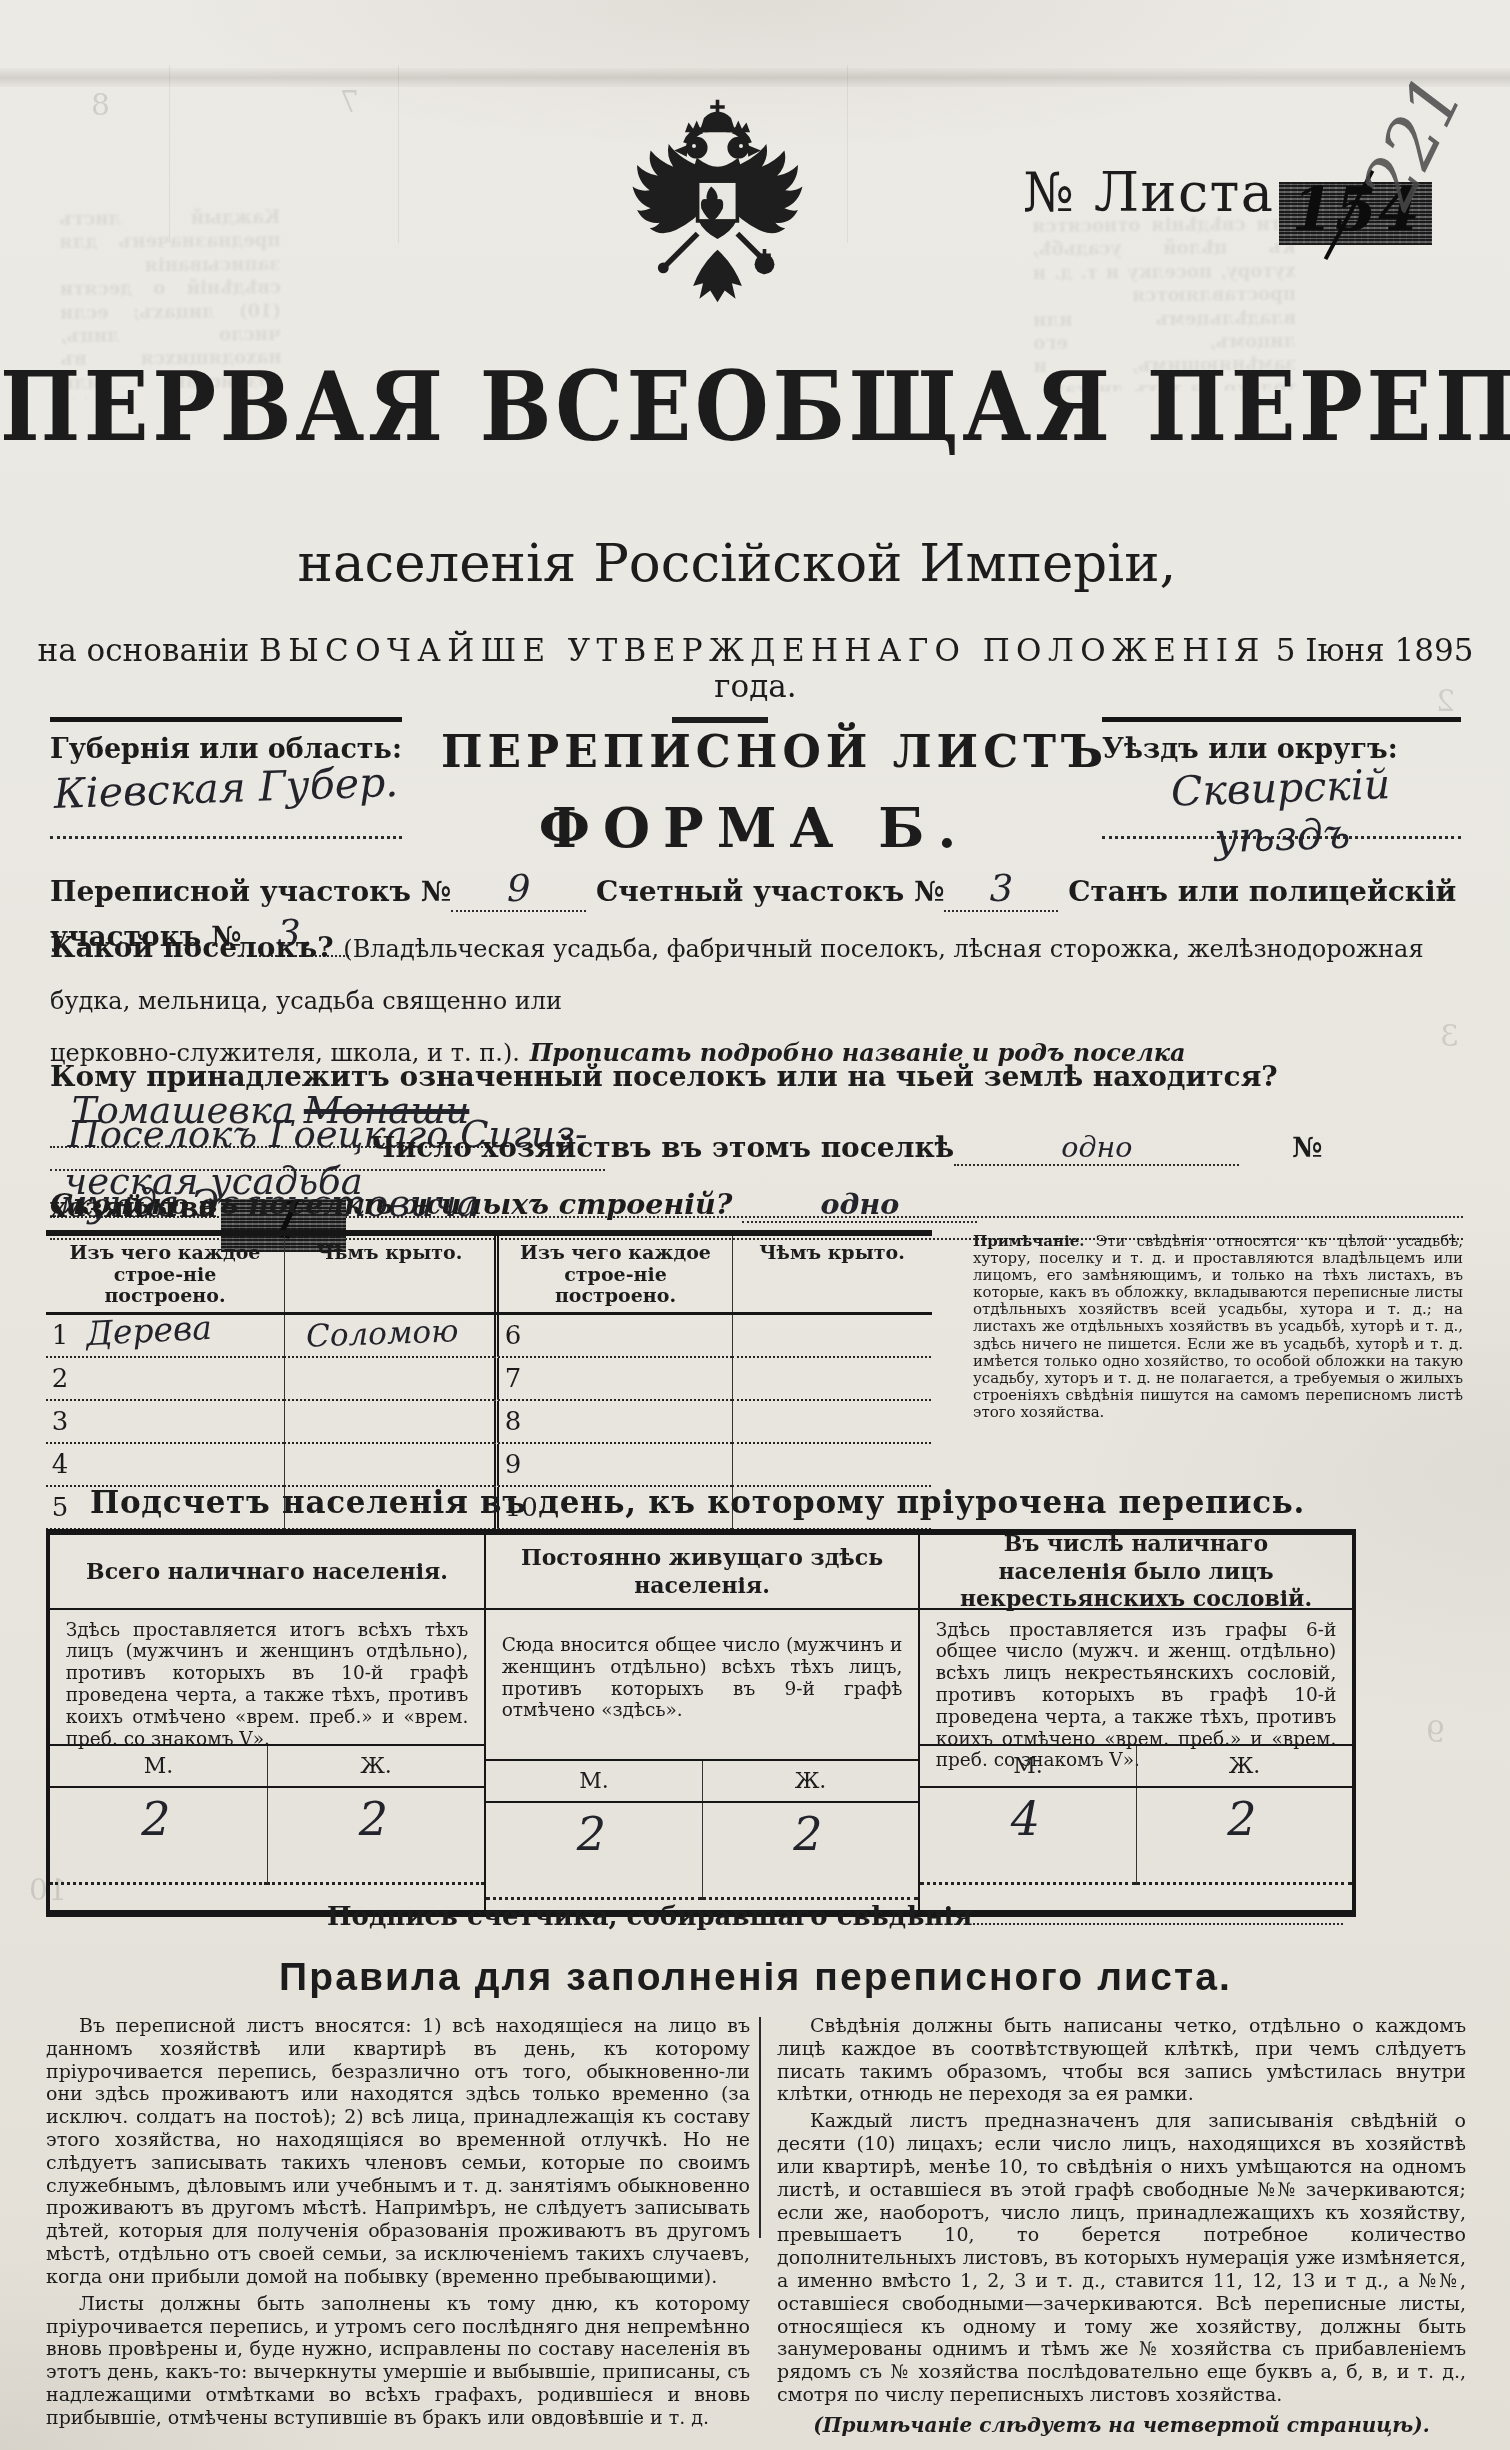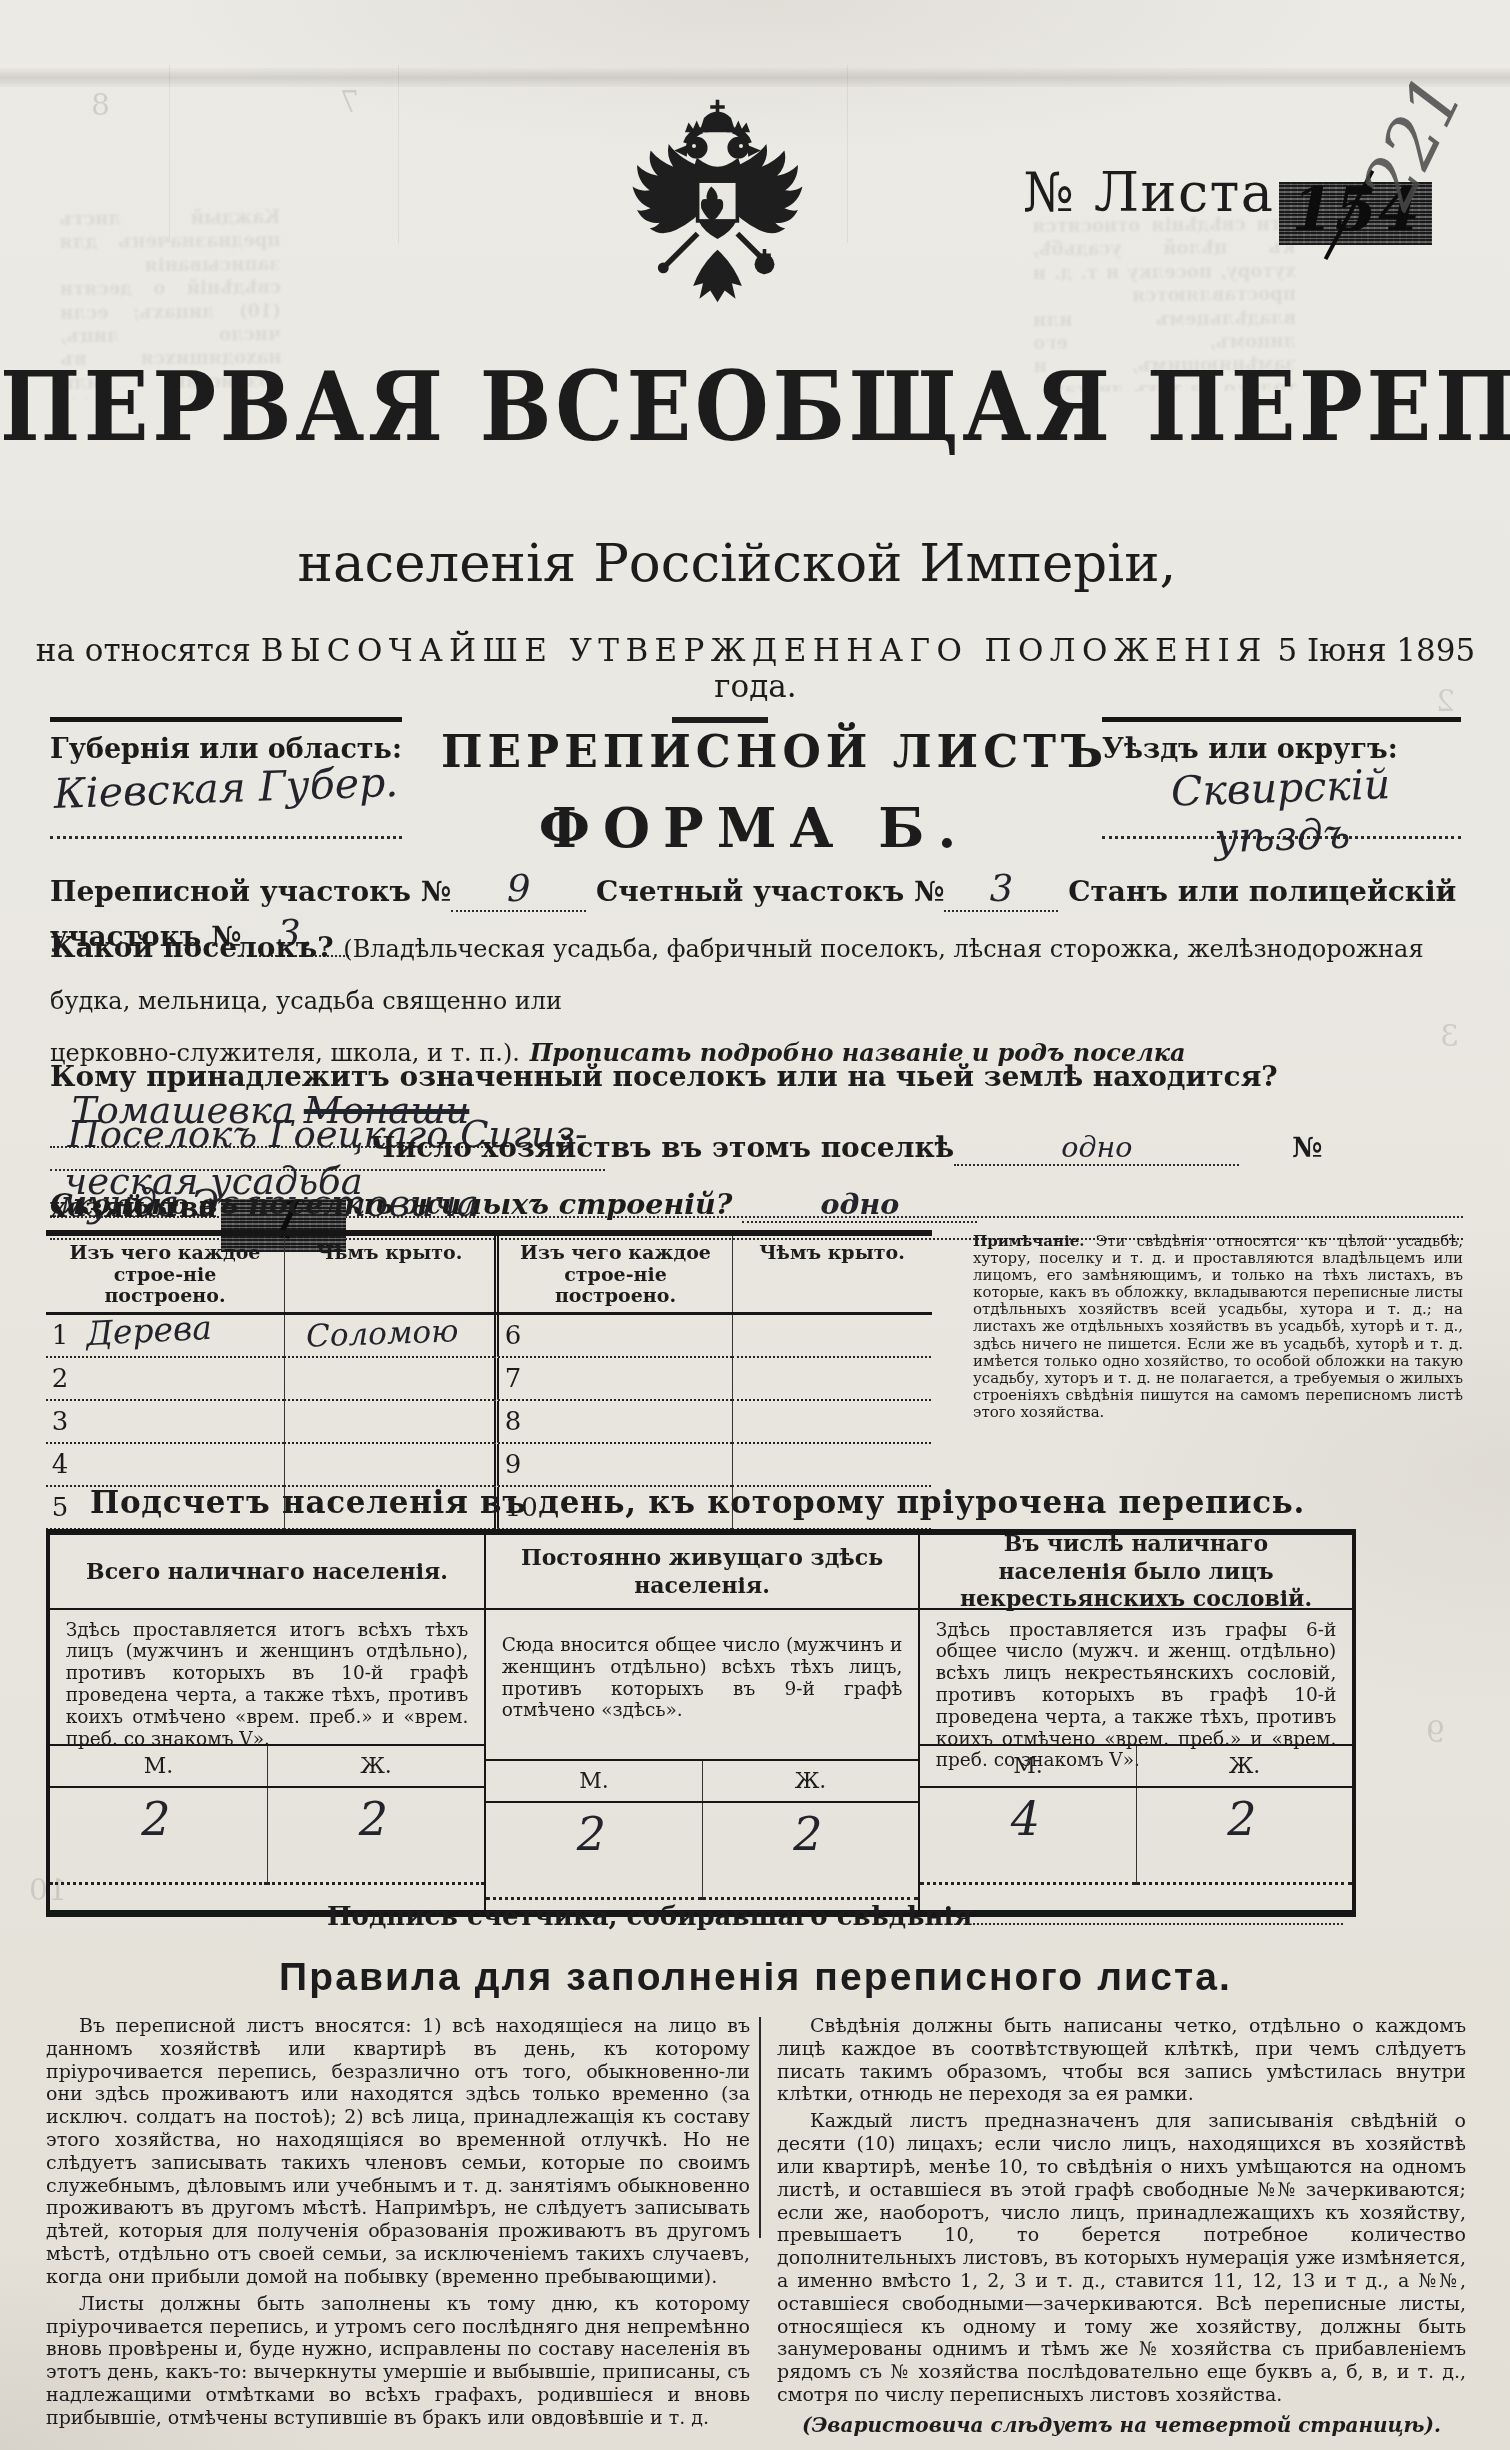--- a/index.html
+++ b/index.html
@@ -145,21 +145,21 @@
   </div>
 
   <div class="abs sheetno" style="left:1023px;top:149px;">
     <span>№ Листа</span><span class="stamp"><span class="hw">154</span><span class="slash"></span></span>
   </div>
   <div class="abs hw hand221" style="left:1345px;top:100px;">221</div>
 
   <div class="abs center maintitle" style="left:0;top:356px;width:1511px;">ПЕРВАЯ ВСЕОБЩАЯ ПЕРЕПИСЬ</div>
   <div class="abs center subtitle" style="left:0;top:532px;width:1474px;">населенія Россійской Имперіи,</div>
   <div class="abs center basis" style="left:0;top:632px;width:1511px;">
-    <span>на относятся</span>
+    <span>на основаніи</span>
     <span class="caps">ВЫСОЧАЙШЕ УТВЕРЖДЕННАГО ПОЛОЖЕНІЯ</span>
     <span>5 Іюня 1895 года.</span>
   </div>
   <div class="divider" style="left:672px;top:717px;width:96px;"></div>
 
   <div class="hbox" style="left:50px;top:717px;width:352px;height:114px;">
     <div class="lab">Губернія или область:</div>
     <div class="val hw">Кіевская Губер.</div>
   </div>
   <div class="abs center listt1" style="left:441px;top:726px;width:626px;">ПЕРЕПИСНОЙ ЛИСТЪ</div>
@@ -302,17 +302,17 @@
   <div class="abs center rtitle" style="left:0;top:1955px;width:1511px;">Правила для заполненія переписного листа.</div>
 
   <div class="rcol" style="left:46px;top:2014px;width:704px;">
     <p>Въ переписной листъ вносятся: 1) всѣ находящіеся на лицо въ данномъ хозяйствѣ или квартирѣ въ день, къ которому пріурочивается перепись, безразлично отъ того, обыкновенно-ли они здѣсь проживаютъ или находятся здѣсь только временно (за исключ. солдатъ на постоѣ); 2) всѣ лица, принадлежащія къ составу этого хозяйства, но находящіяся во временной отлучкѣ. Но не слѣдуетъ записывать такихъ членовъ семьи, которые по своимъ служебнымъ, дѣловымъ или учебнымъ и т. д. занятіямъ обыкновенно проживаютъ въ другомъ мѣстѣ. Напримѣръ, не слѣдуетъ записывать дѣтей, которыя для полученія образованія проживаютъ въ другомъ мѣстѣ, отдѣльно отъ своей семьи, за исключеніемъ такихъ случаевъ, когда они прибыли домой на побывку (временно пребывающими).</p>
     <p>Листы должны быть заполнены къ тому дню, къ которому пріурочивается перепись, и утромъ сего послѣдняго дня непремѣнно вновь провѣрены и, буде нужно, исправлены по составу населенія въ этотъ день, какъ-то: вычеркнуты умершіе и выбывшіе, приписаны, съ надлежащими отмѣтками во всѣхъ графахъ, родившіеся и вновь прибывшіе, отмѣчены вступившіе въ бракъ или овдовѣвшіе и т. д.</p>
   </div>
   <div class="rdivider" style="left:759px;top:2017px;height:221px;"></div>
   <div class="rcol" style="left:777px;top:2014px;width:689px;">
     <p>Свѣдѣнія должны быть написаны четко, отдѣльно о каждомъ лицѣ каждое въ соотвѣтствующей клѣткѣ, при чемъ слѣдуетъ писать такимъ образомъ, чтобы вся запись умѣстилась внутри клѣтки, отнюдь не переходя за ея рамки.</p>
     <p>Каждый листъ предназначенъ для записыванія свѣдѣній о десяти (10) лицахъ; если число лицъ, находящихся въ хозяйствѣ или квартирѣ, менѣе 10, то свѣдѣнія о нихъ умѣщаются на одномъ листѣ, и оставшіеся въ этой графѣ свободные №№ зачеркиваются; если же, наоборотъ, число лицъ, принадлежащихъ къ хозяйству, превышаетъ 10, то берется потребное количество дополнительныхъ листовъ, въ которыхъ нумерація уже измѣняется, а именно вмѣсто 1, 2, 3 и т. д., ставится 11, 12, 13 и т д., а №№, оставшіеся свободными—зачеркиваются. Всѣ переписные листы, относящіеся къ одному и тому же хозяйству, должны быть занумерованы однимъ и тѣмъ же № хозяйства съ прибавленіемъ рядомъ съ № хозяйства послѣдовательно еще буквъ а, б, в, и т. д., смотря по числу переписныхъ листовъ хозяйства.</p>
-    <div class="cont">(Эваристовича слѣдуетъ на четвертой страницѣ).</div>
+    <div class="cont">(Примѣчаніе слѣдуетъ на четвертой страницѣ).</div>
   </div>
 
 </div>
 
 
 </body></html>

